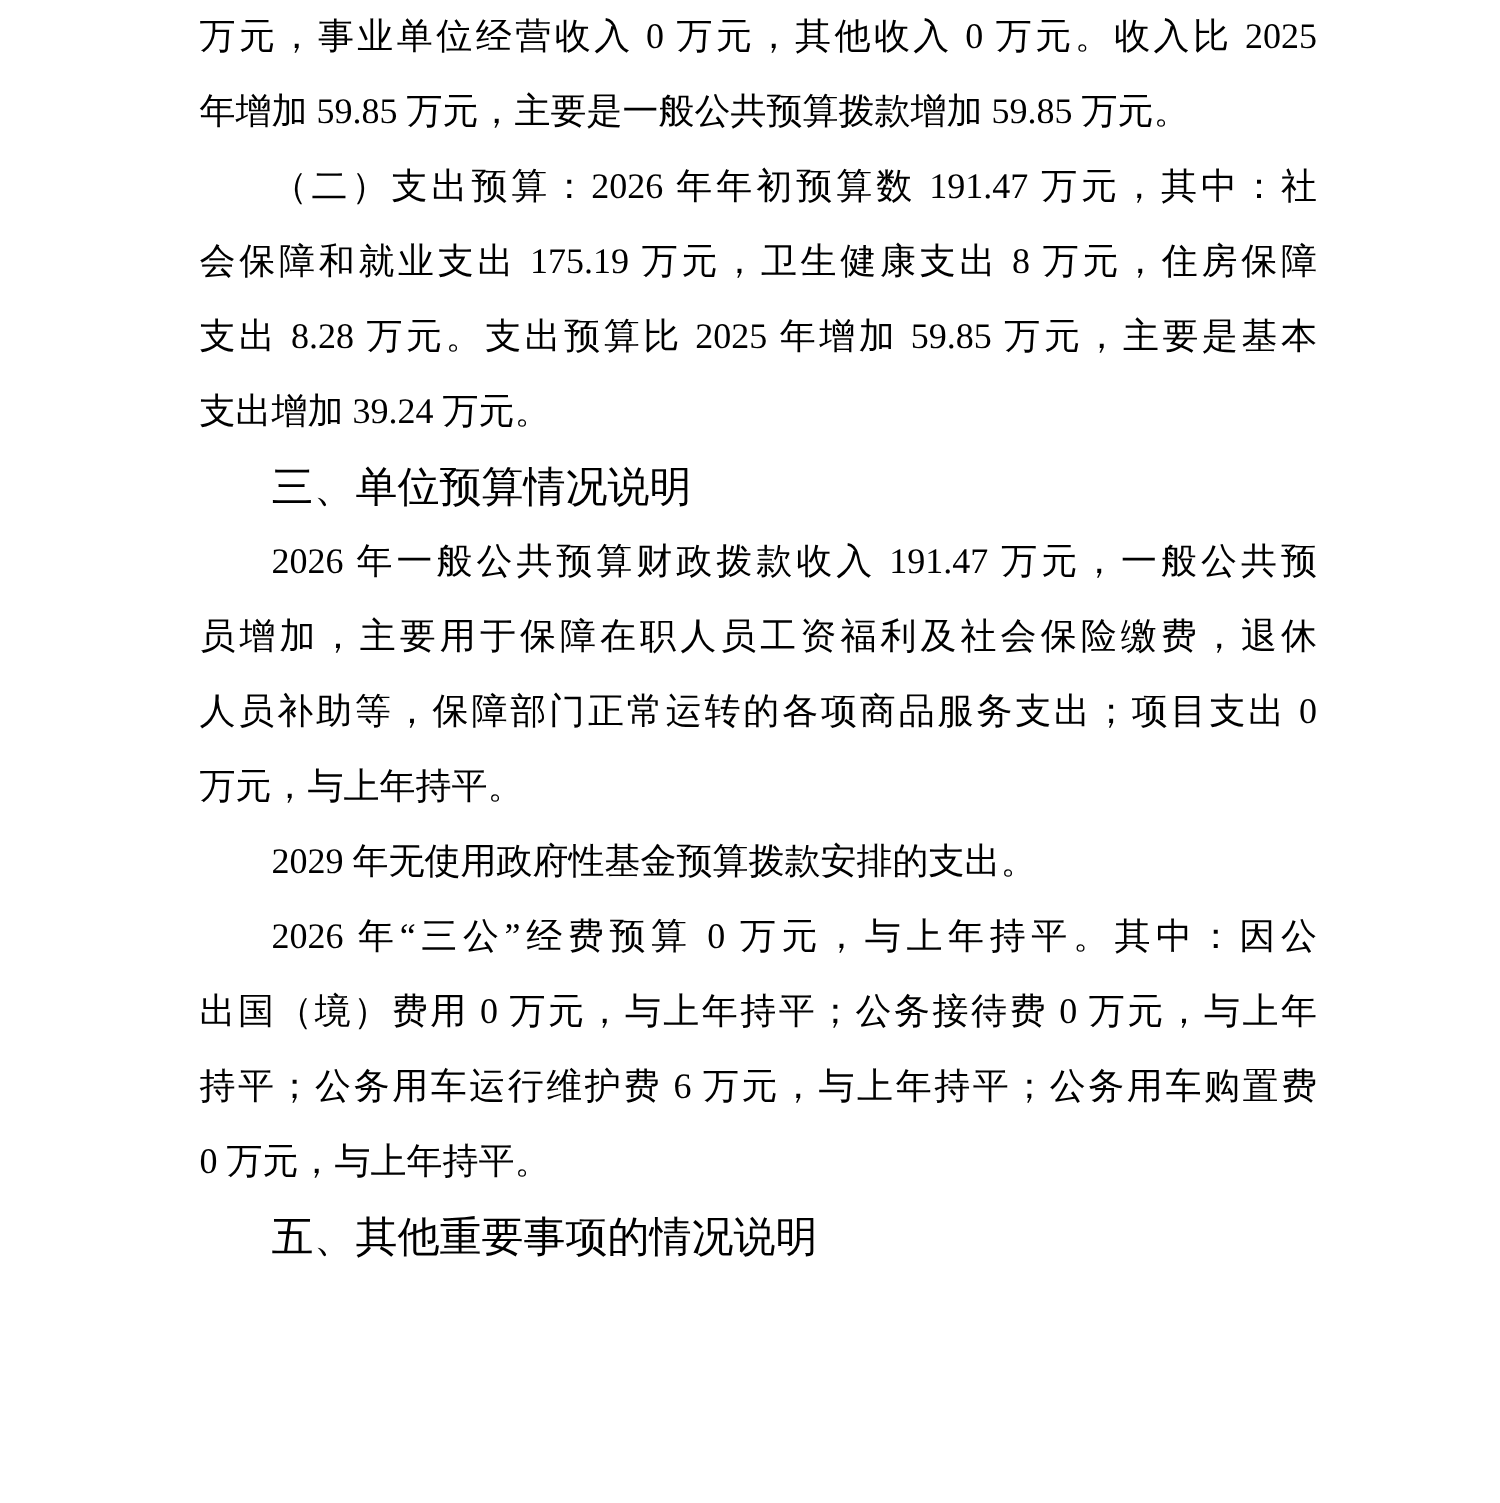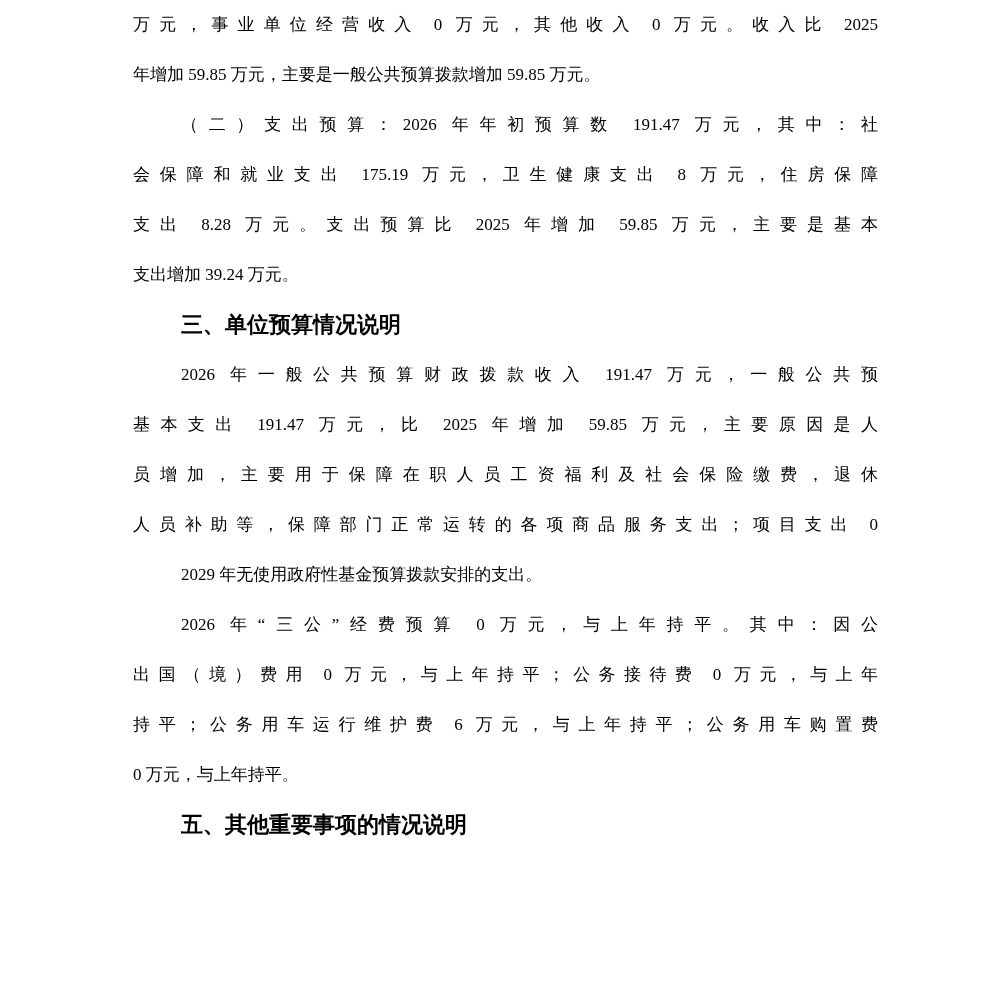--- a/index.html
+++ b/index.html
@@ -18,59 +18,59 @@
   .content {
     position: absolute;
     left: 133px;
     top: 0;
     width: 745px;
   }
   .line {
     height: 50px;
     line-height: 50px;
     font-family: "Liberation Serif", "DejaVu Serif", serif;
-    font-size: 17px;
+    font-size: 24px;
     color: #000000;
     white-space: nowrap;
     text-align: left;
   }
   
   .line.fill {
     white-space: normal;
     text-align: justify;
     text-align-last: justify;
   }
   
   .line.indent {
     text-indent: 48px;
   }
   
   .line.heading {
     font-family: "Liberation Sans", "DejaVu Sans", sans-serif;
-    font-weight: bold;
-    font-size: 22px;
+    font-weight: normal;
+    font-size: 28px;
     text-indent: 48px;
   }
 </style>
 </head>
 <body>
 
 <div class="page">
   <div class="content">
     <div class="line fill">万元，事业单位经营收入 0 万元，其他收入 0 万元。收入比 2025</div>
     <div class="line">年增加 59.85 万元，主要是一般公共预算拨款增加 59.85 万元。</div>
     <div class="line fill indent">（二）支出预算：2026 年年初预算数 191.47 万元，其中：社</div>
     <div class="line fill">会保障和就业支出 175.19 万元，卫生健康支出 8 万元，住房保障</div>
     <div class="line fill">支出 8.28 万元。支出预算比 2025 年增加 59.85 万元，主要是基本</div>
     <div class="line">支出增加 39.24 万元。</div>
     <div class="line heading">三、单位预算情况说明</div>
     <div class="line fill indent">2026 年一般公共预算财政拨款收入 191.47 万元，一般公共预</div>
-    <div class="line fill">基本支出 191.47 万元，比 2025 年增加 59.85 万元，主要原因是人</div>
     <div class="line fill">员增加，主要用于保障在职人员工资福利及社会保险缴费，退休</div>
     <div class="line fill">人员补助等，保障部门正常运转的各项商品服务支出；项目支出 0</div>
+    <div class="line">万元，与上年持平。</div>
     <div class="line indent">2029 年无使用政府性基金预算拨款安排的支出。</div>
     <div class="line fill indent">2026 年“三公”经费预算 0 万元，与上年持平。其中：因公</div>
     <div class="line fill">出国（境）费用 0 万元，与上年持平；公务接待费 0 万元，与上年</div>
     <div class="line fill">持平；公务用车运行维护费 6 万元，与上年持平；公务用车购置费</div>
     <div class="line">0 万元，与上年持平。</div>
     <div class="line heading">五、其他重要事项的情况说明</div>
   </div>
 </div>
 
 </body></html>

